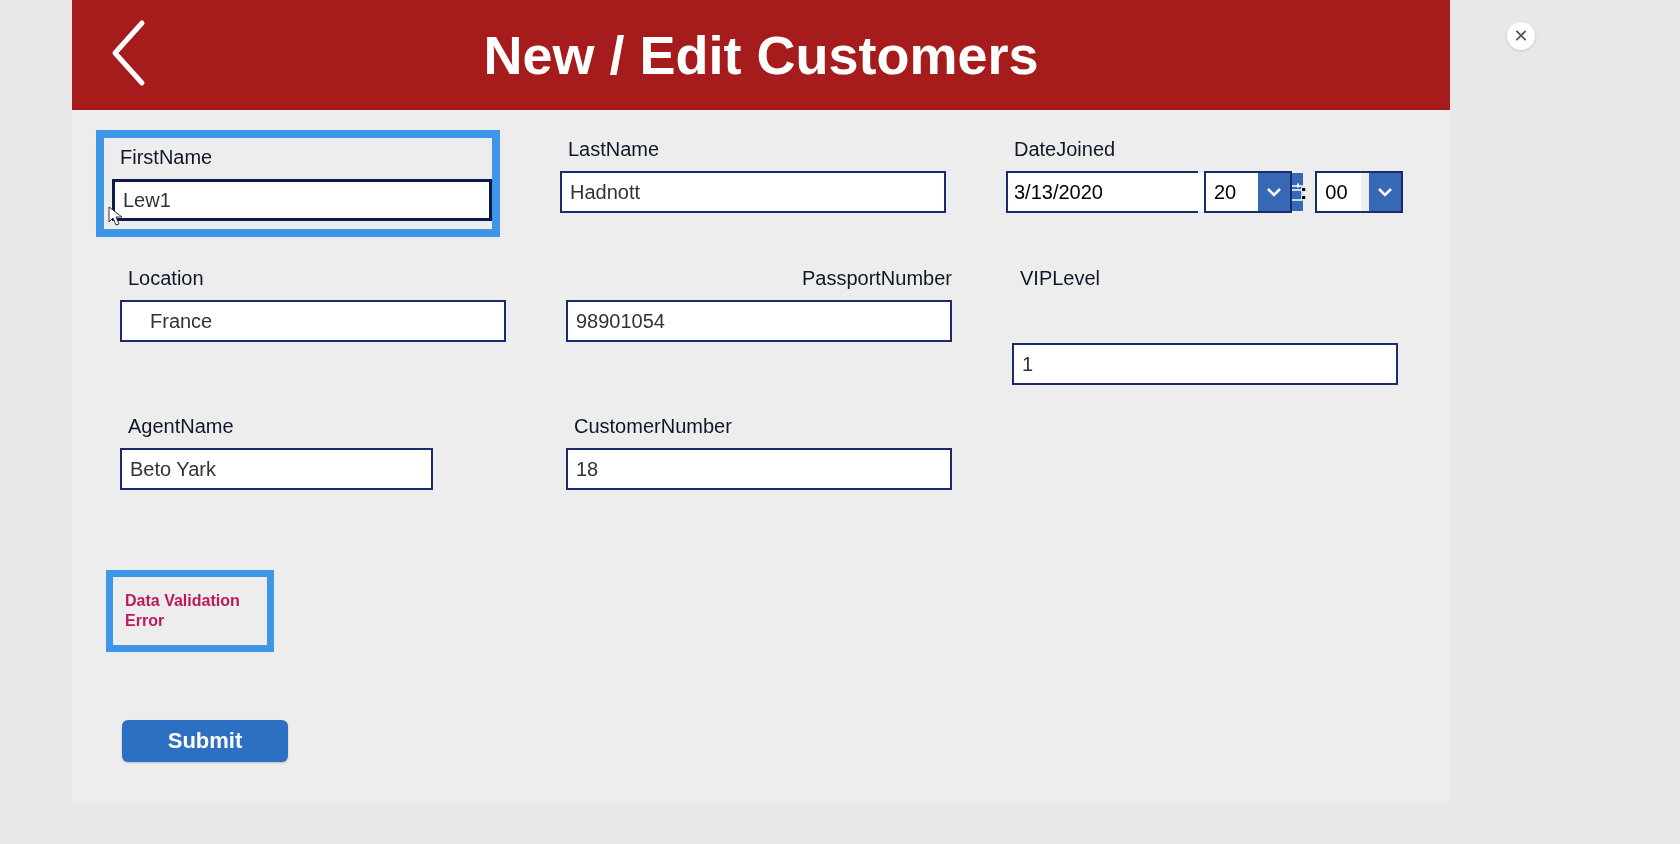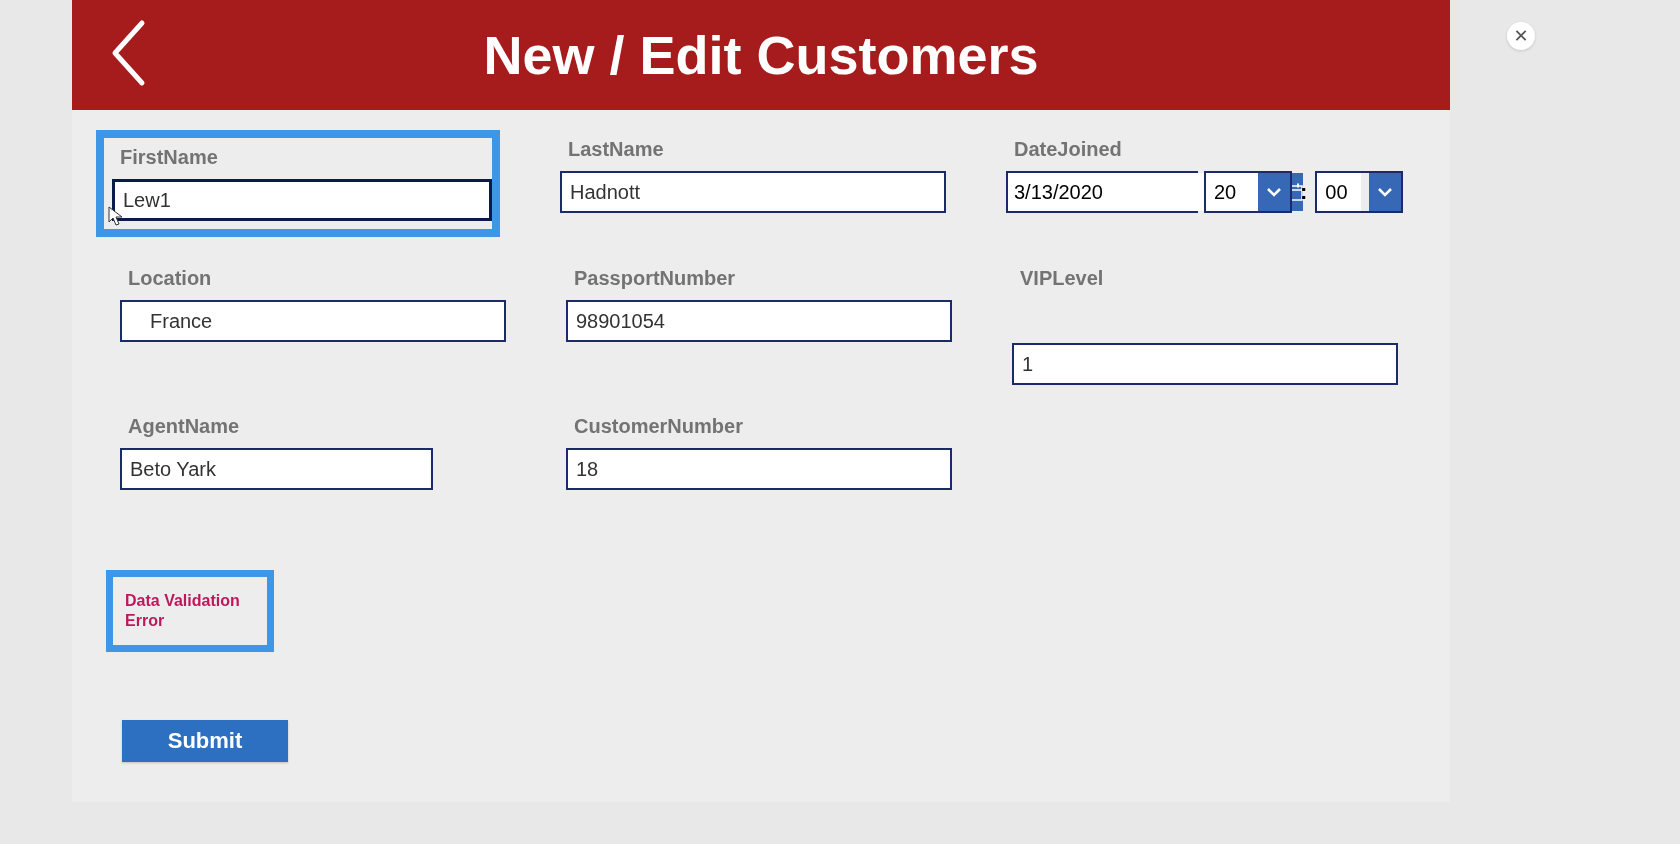--- a/index.html
+++ b/index.html
@@ -54,23 +54,23 @@
     .form-row {
       display: flex;
       gap: 60px;
       margin-bottom: 30px;
     }
     .form-group {
       display: flex;
       flex-direction: column;
     }
     .form-label {
-      color: #737373;
+      color: #0f172a;
       font-size: 20px;
-      font-weight: 700;
+      font-weight: 400;
       margin-bottom: 10px;
       margin-left: 8px;
     }
     .form-input {
       border: 2px solid #1a2a6b;
       background: #fff;
       height: 42px;
       padding: 0 8px;
       font-size: 20px;
       color: #333;
@@ -166,21 +166,21 @@
       font-size: 16px;
       line-height: 1.25;
       font-weight: bold;
     }
     .submit-btn {
       background: #2d6fc1;
       color: #fff;
       font-size: 22px;
       font-weight: 600;
       border: none;
-      border-radius: 0;
+      border-radius: 6px;
       width: 166px;
       height: 42px;
       margin-top: 68px;
       margin-left: 10px;
       cursor: pointer;
       box-shadow: 0 1px 2px rgba(0,0,0,0.2);
     }
     .close-badge {
       position: absolute;
       right: 145px;
@@ -274,21 +274,21 @@
         </div>
       </div>
     </div>
 
     
     <div class="form-row">
       <div class="form-group" style="width:386px; margin-left:8px;">
         <div class="form-label">Location</div>
         <input class="form-input" style="width: 386px; padding-left: 28px;" value="France">
       </div>
-      <div class="form-group" style="width:386px;">
+      <div class="form-group" style="width:386px;align-items:flex-end;">
         <div class="form-label">PassportNumber</div>
         <input class="form-input" style="width: 386px;" value="98901054">
       </div>
       <div class="form-group" style="width:386px;gap:43px;">
         <div class="form-label">VIPLevel</div>
         <input class="form-input" style="width: 386px;" value="1">
       </div>
     </div>
 
     

